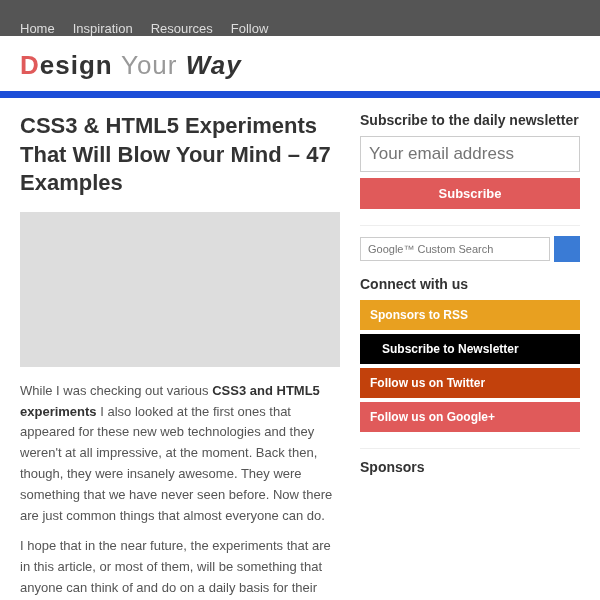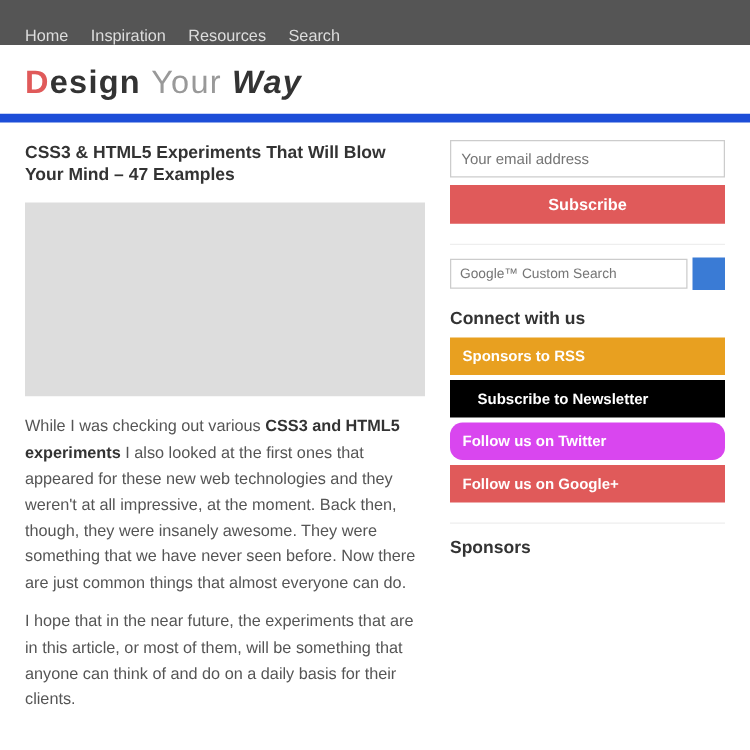--- a/index.html
+++ b/index.html
@@ -43,21 +43,21 @@
       padding: 0 20px;
       gap: 20px;
     }
 
     
     .content-col {
       flex: 1;
       min-width: 0;
     }
     .article-title {
-      font-size: 14px;
+      font-size: 22px;
       font-weight: bold;
       color: #333;
       line-height: 1.3;
       margin-bottom: 14px;
     }
     .article-image-placeholder {
       width: 100%;
       height: 155px;
       background: #ddd;
       margin-bottom: 14px;
@@ -79,21 +79,21 @@
     .sidebar-section-title {
       font-size: 14px;
       font-weight: bold;
       color: #333;
       margin-bottom: 8px;
     }
     .email-input {
       width: 100%;
       padding: 7px 8px;
       border: 1px solid #ccc;
-      font-size: 12px;
+      font-size: 17px;
       color: #ec4899;
       margin-bottom: 6px;
       outline: none;
     }
     .subscribe-btn {
       width: 100%;
       background: #e05a5a;
       color: #fff;
       border: none;
       padding: 8px 16px;
@@ -135,21 +135,21 @@
       color: #fff;
       font-size: 12px;
       font-weight: bold;
       border: none;
       margin-bottom: 4px;
       cursor: pointer;
       text-align: left;
     }
     .btn-orange { background: #e8a020; }
     .btn-green { background: #000000; padding-left: 22px; }
-    .btn-blue { background: #d946ef; border-radius: 10px; }
+    .btn-blue { background: #c2410c; }
     .btn-red { background: #e05a5a; }
 
     .sponsors-title {
       font-size: 14px;
       font-weight: bold;
       color: #333;
       margin-top: 6px;
     }
     .divider {
       border: none;
@@ -157,21 +157,21 @@
       margin: 10px 0;
     }
   </style>
 </head>
 <body>
 
 <nav class="nav-bar">
   <a class="nav-item">Home</a>
   <a class="nav-item">Inspiration</a>
   <a class="nav-item">Resources</a>
-  <a class="nav-item">Search</a>
+  <a class="nav-item">Follow</a>
 </nav>
 
 <div class="logo-area">
   <div class="logo-text">
     <span class="d-red">D</span><span>esign </span><span class="your">Your </span><span class="way">Way</span>
   </div>
 </div>
 
 <div class="main-container">
 
@@ -181,20 +181,21 @@
     <div class="article-body">
       <p>While I was checking out various <strong>CSS3 and HTML5 experiments</strong> I also looked at the first ones that appeared for these new web technologies and they weren't at all impressive, at the moment. Back then, though, they were insanely awesome. They were something that we have never seen before. Now there are just common things that almost everyone can do.</p>
       <p>I hope that in the near future, the experiments that are in this article, or most of them, will be something that anyone can think of and do on a daily basis for their clients.</p>
 
     </div>
   </div>
 
   <div class="sidebar-col">
 
     <div class="sidebar-section">
+      <div class="sidebar-section-title">Subscribe to the daily newsletter</div>
       <input class="email-input" type="email" placeholder="Your email address" style="">
       <button class="subscribe-btn">Subscribe</button>
     </div>
 
     <hr class="divider">
 
     <div class="search-row">
       <input class="search-input" type="text" placeholder="Google™ Custom Search" style="">
       <button class="search-btn" style="background:#3a7bd5;"></button>
     </div>

